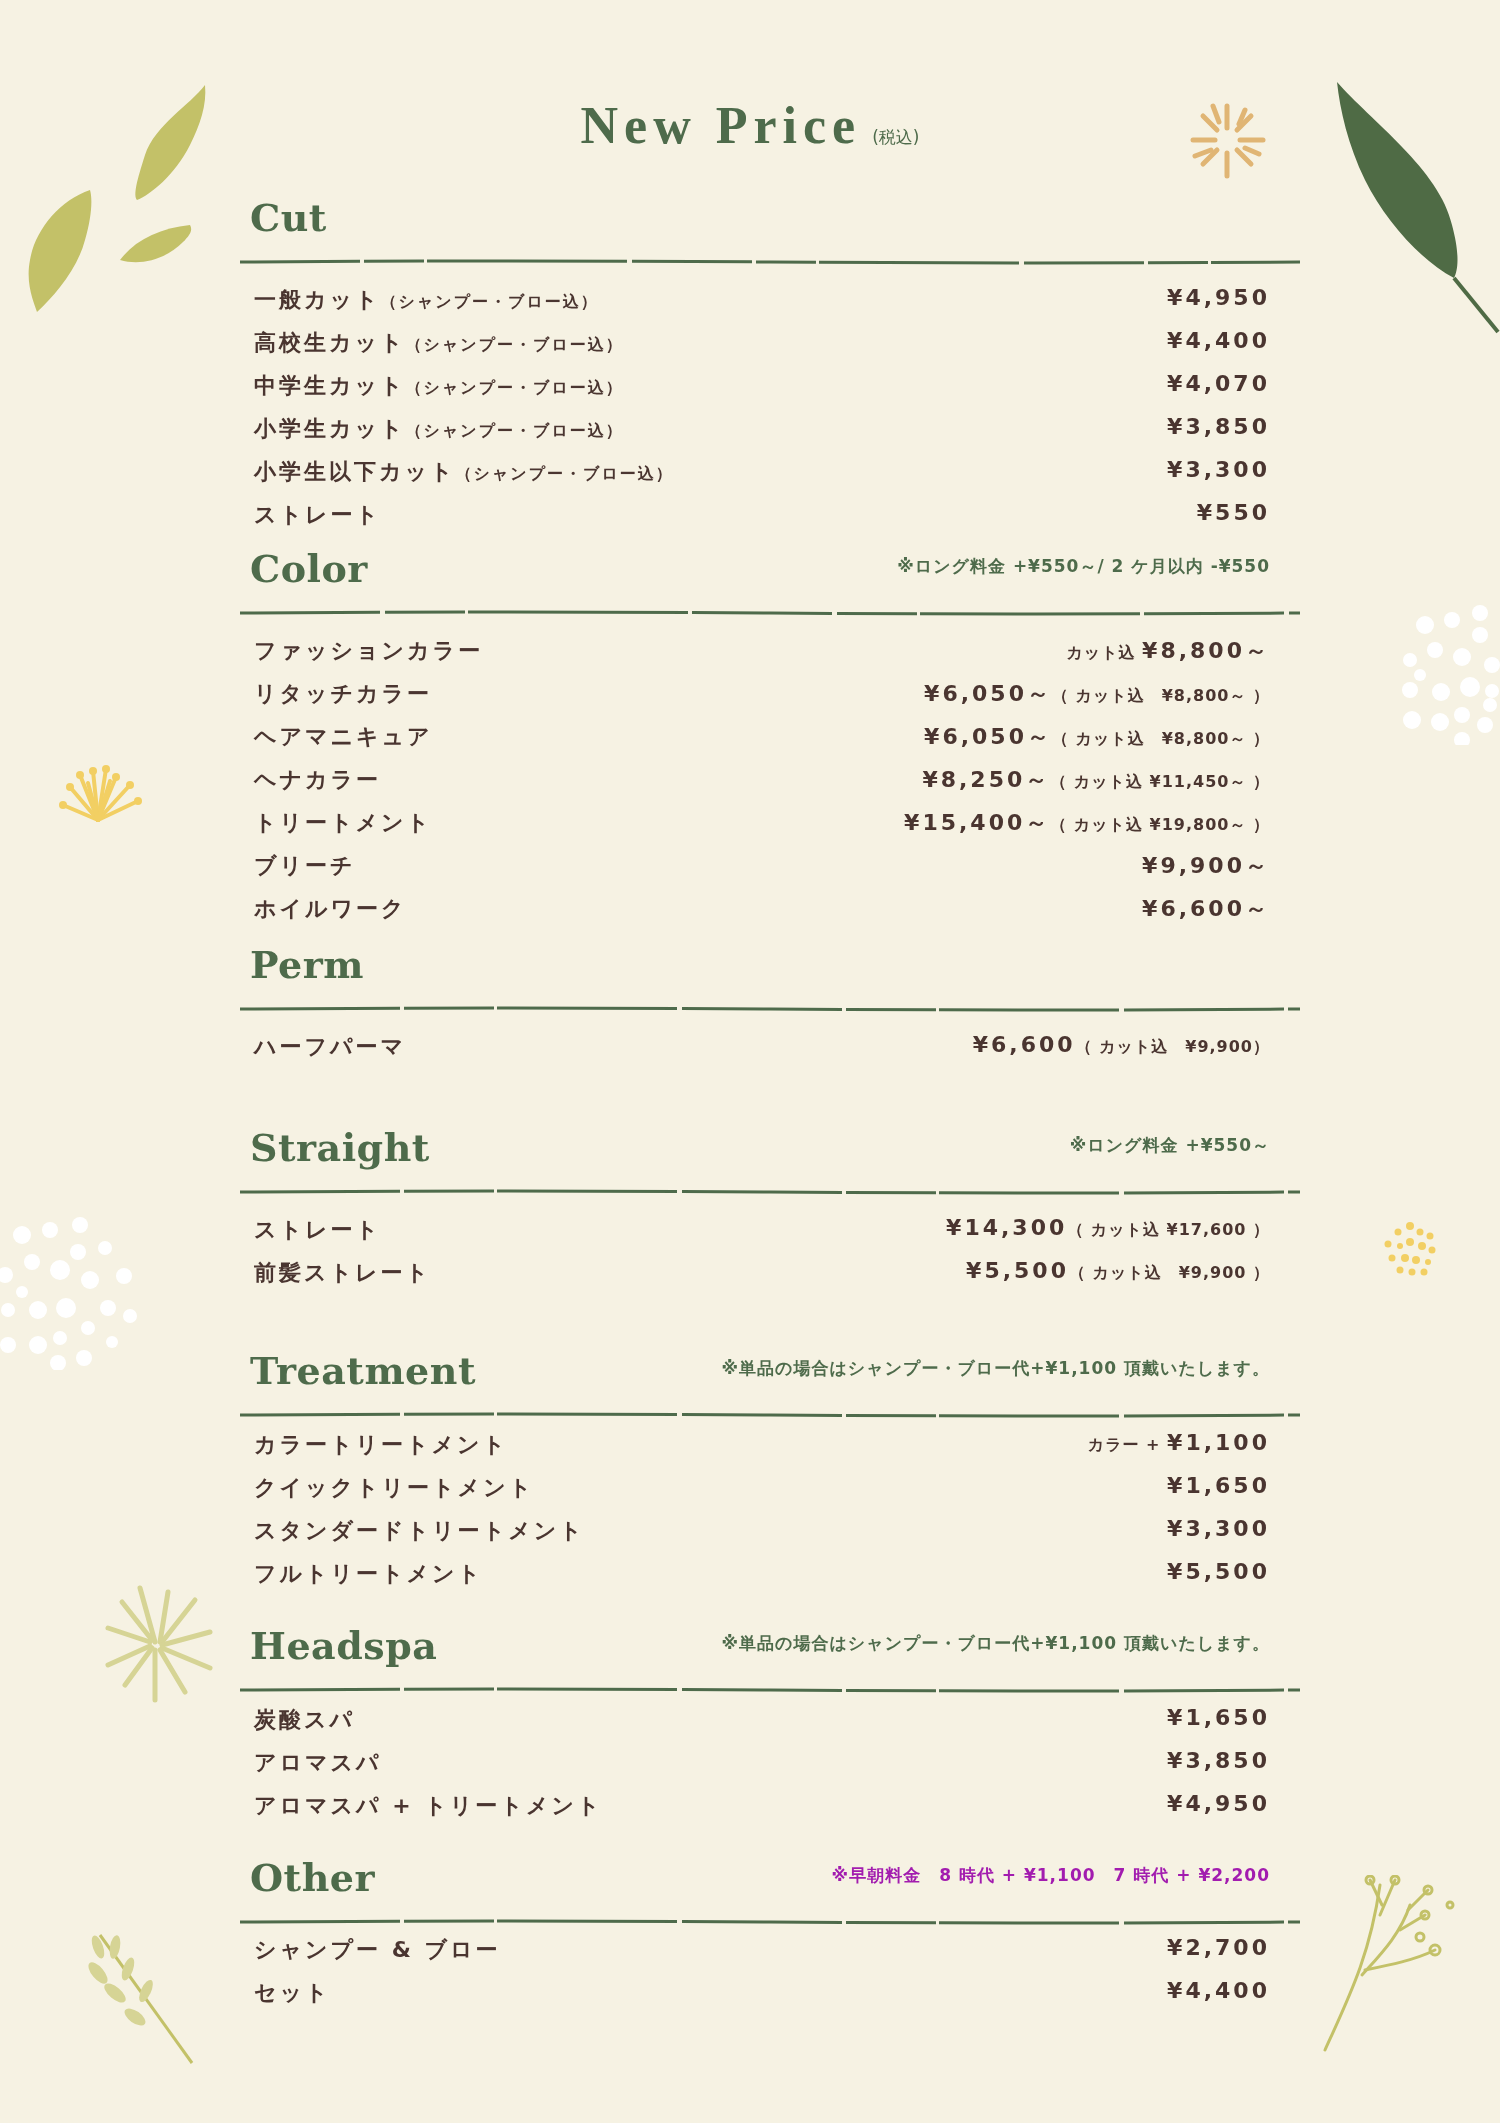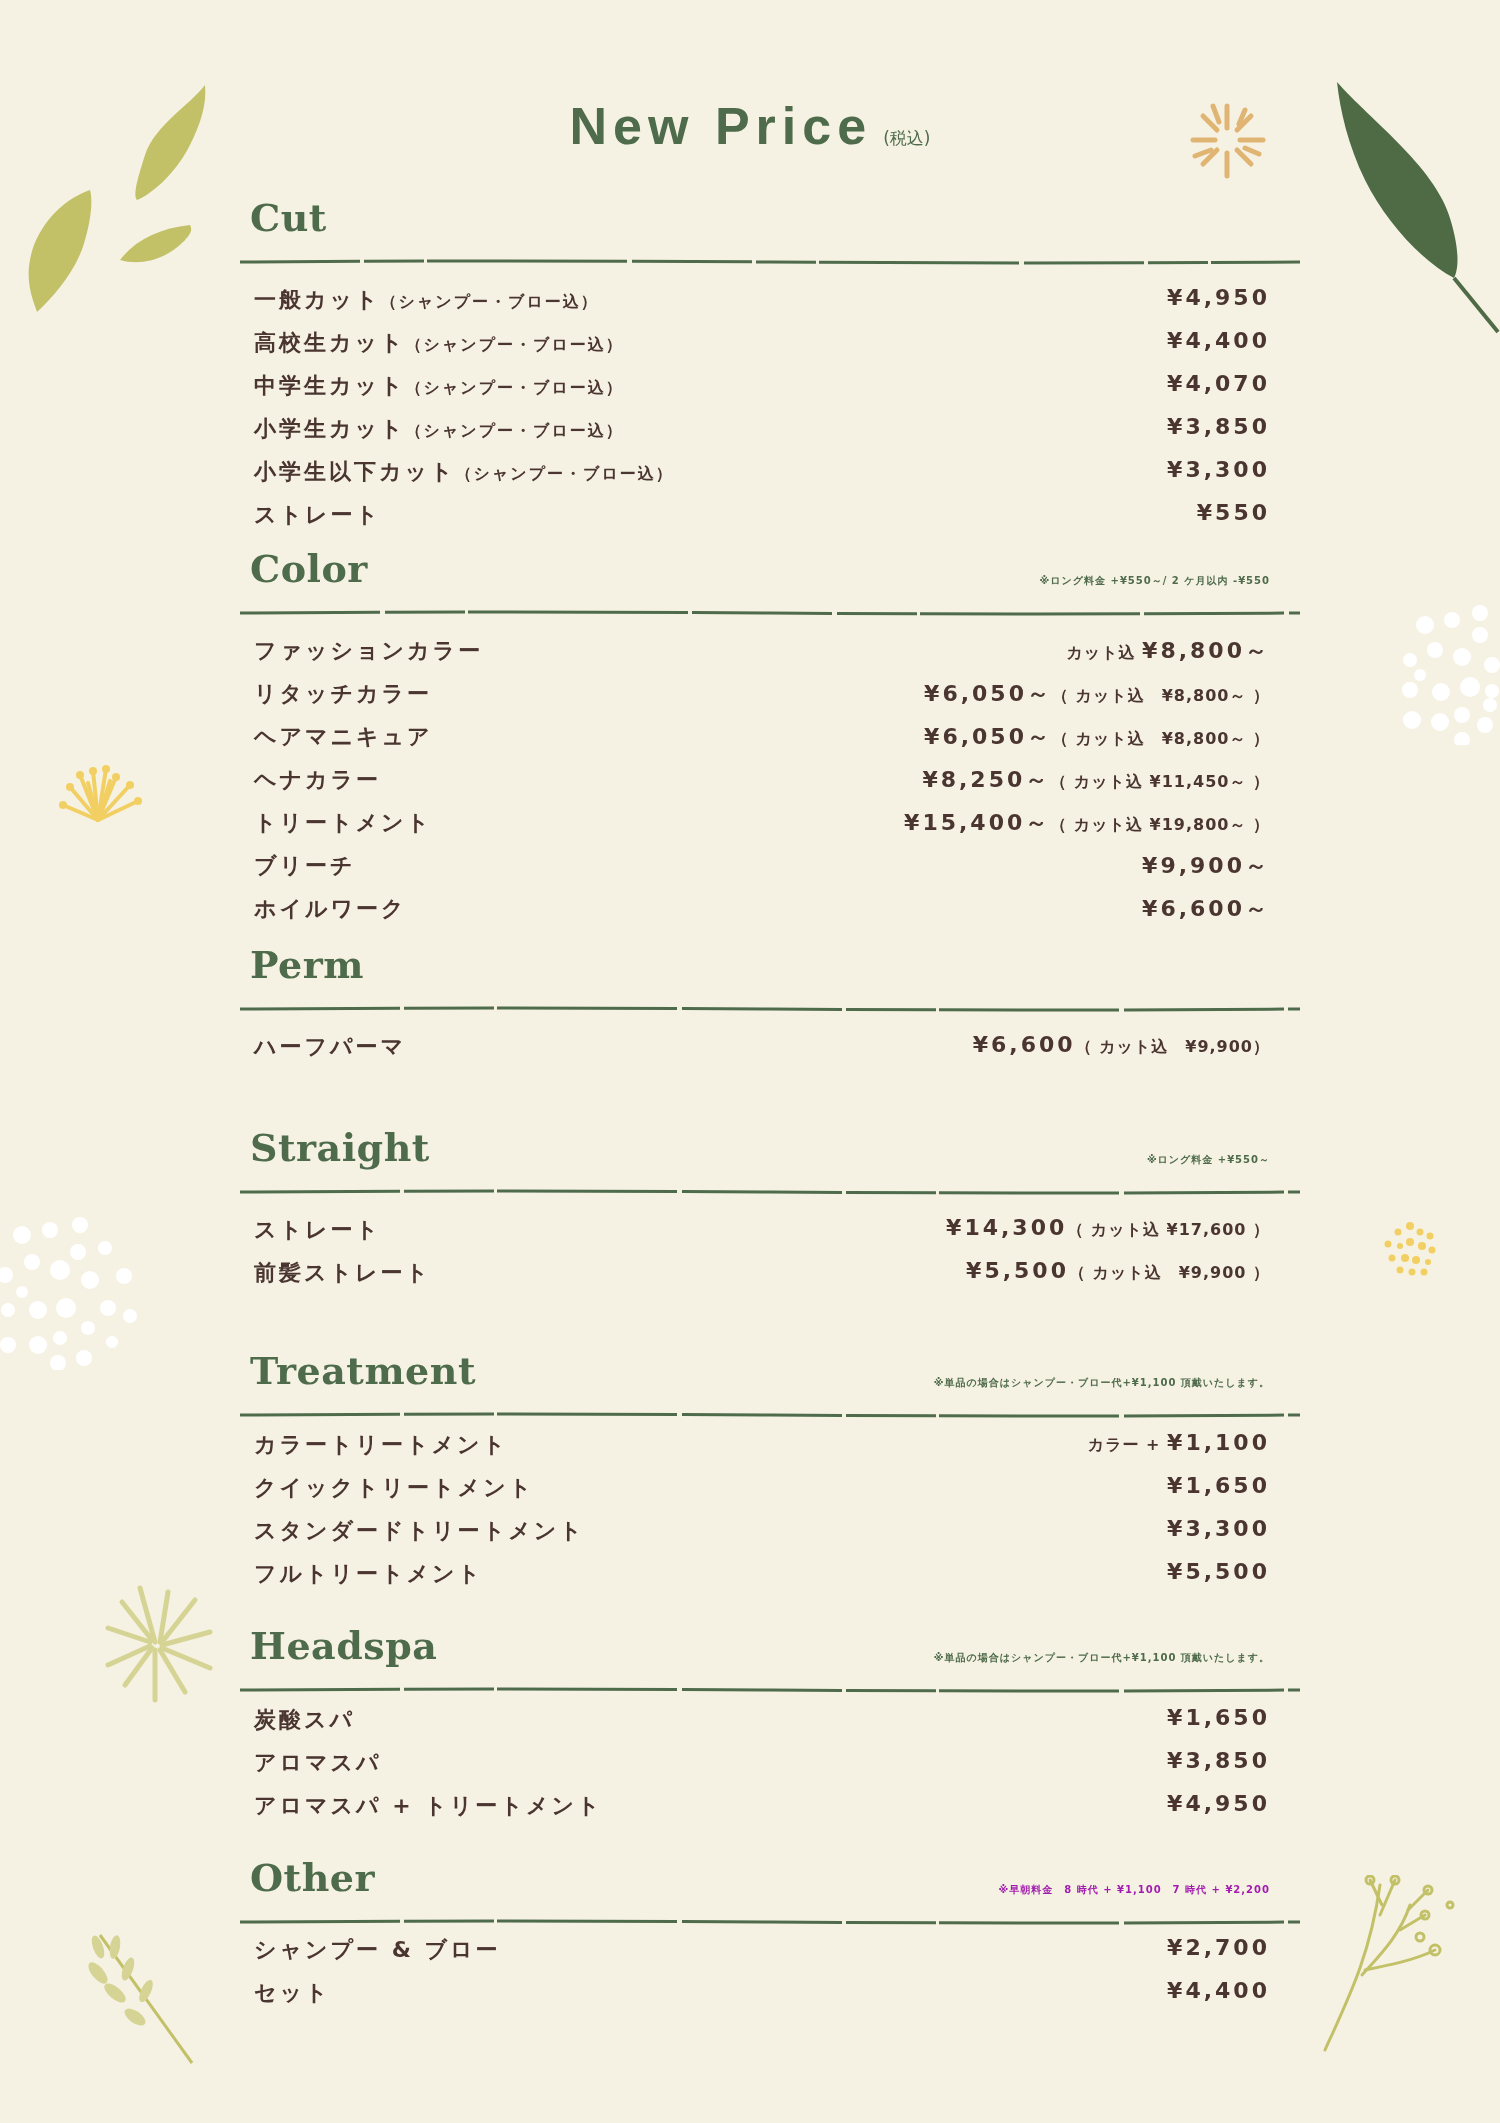--- a/index.html
+++ b/index.html
@@ -10,37 +10,37 @@
     font-family: "DejaVu Sans", sans-serif;
     color: #4a3530;
   }
   .deco { position: absolute; }
   .title {
     position: absolute; left: 0; width: 1500px; top: 96px;
     text-align: center;
     color: #4e6b4b;
   }
   .title-main {
-    font-family: Liberation Sans, sans-serif;
+    font-family: Liberation Serif, serif;
     font-size: 52px; font-weight: bold; letter-spacing: 6px;
   }
   .title-sub {
     font-size: 17px; margin-left: 6px; color: #4e6b4b;
   }
   .section { position: absolute; left: 240px; width: 1060px; }
   .sec-head { position: relative; height: 60px; }
   .sec-title {
     position: absolute; left: 10px; top: 0;
     font-family: "DejaVu Serif", serif;
     font-size: 38px; color: #4e6b4b; font-weight: bold;
     letter-spacing: 0.5px;
   }
   .sec-note {
-    position: absolute; right: 30px; top: 28px;
-    font-size: 10px; font-weight: bold; color: #4e6b4b; letter-spacing: 1px;
+    position: absolute; right: 30px; top: 9px;
+    font-size: 17px; font-weight: bold; color: #4e6b4b; letter-spacing: 1px;
   }
   .sec-note.dark { color: #a21caf; }
   .rule {
     position: absolute; left: 0; right: 0; top: 64px; height: 4px;
   }
   .rule svg { display: block; }
   .rows { position: absolute; left: 14px; right: 30px; top: 90px; }
   .row {
     position: relative; height: 43px;
     font-size: 22px; font-weight: bold; letter-spacing: 3px; color: #4a3530;

